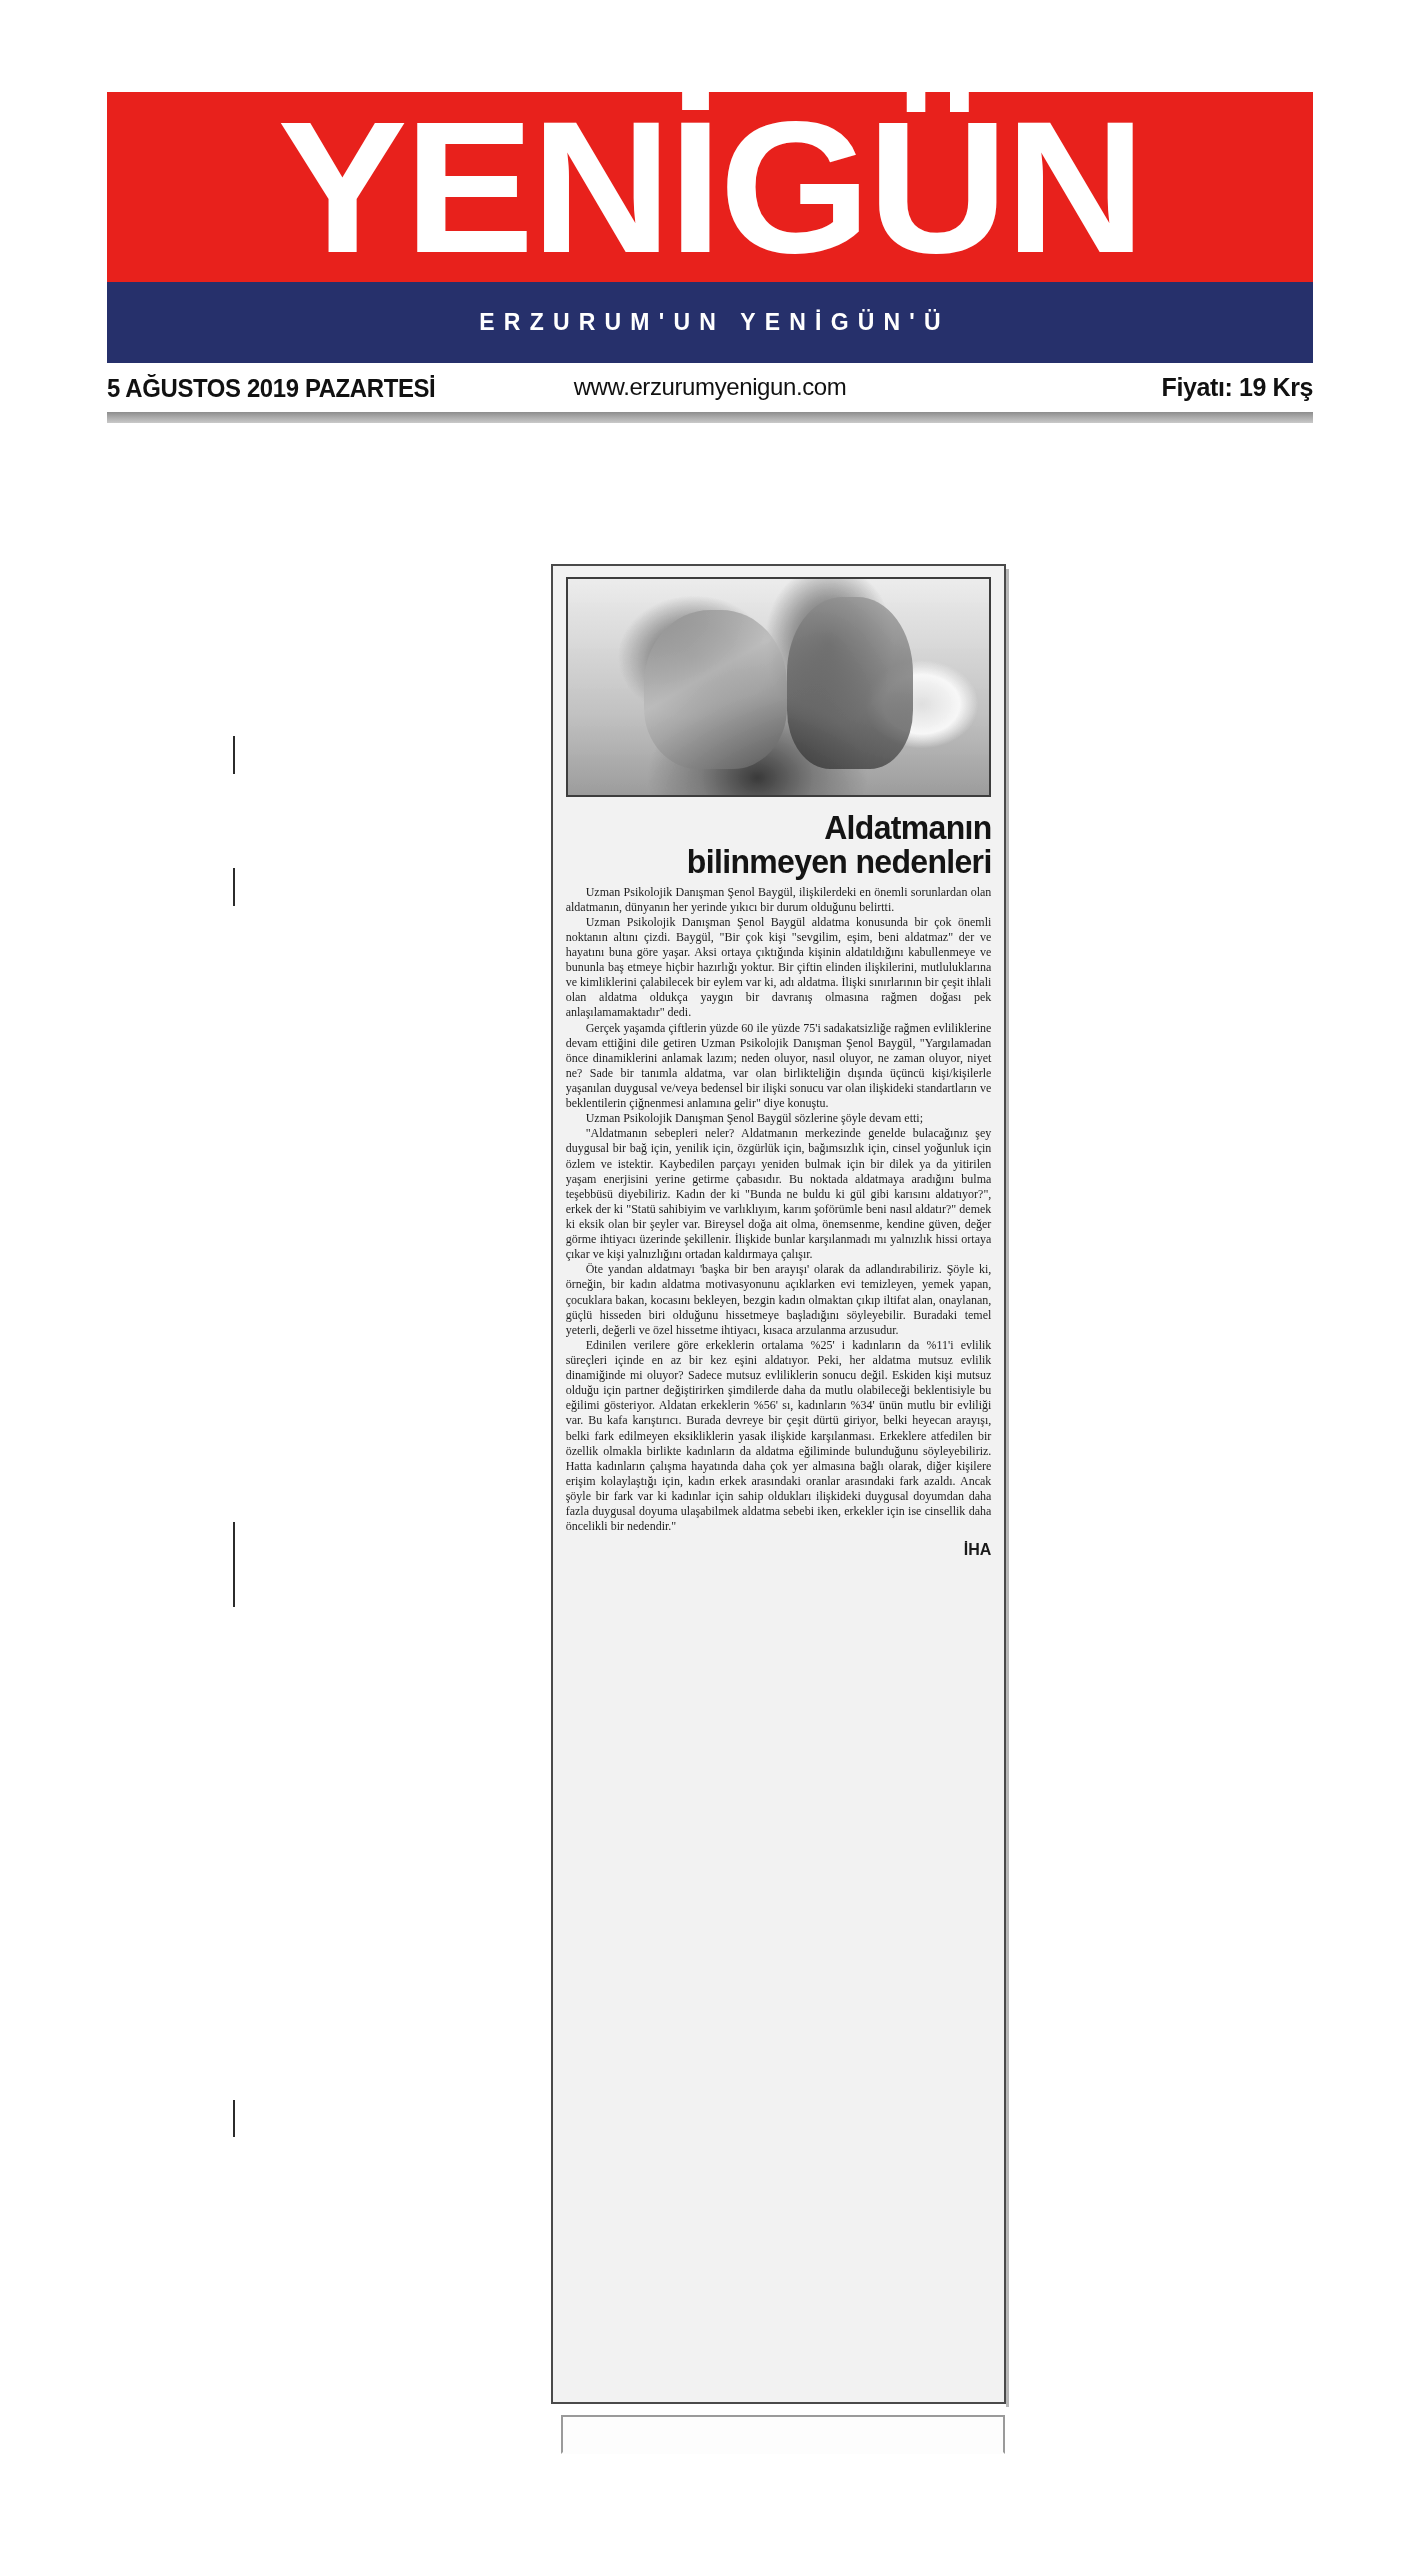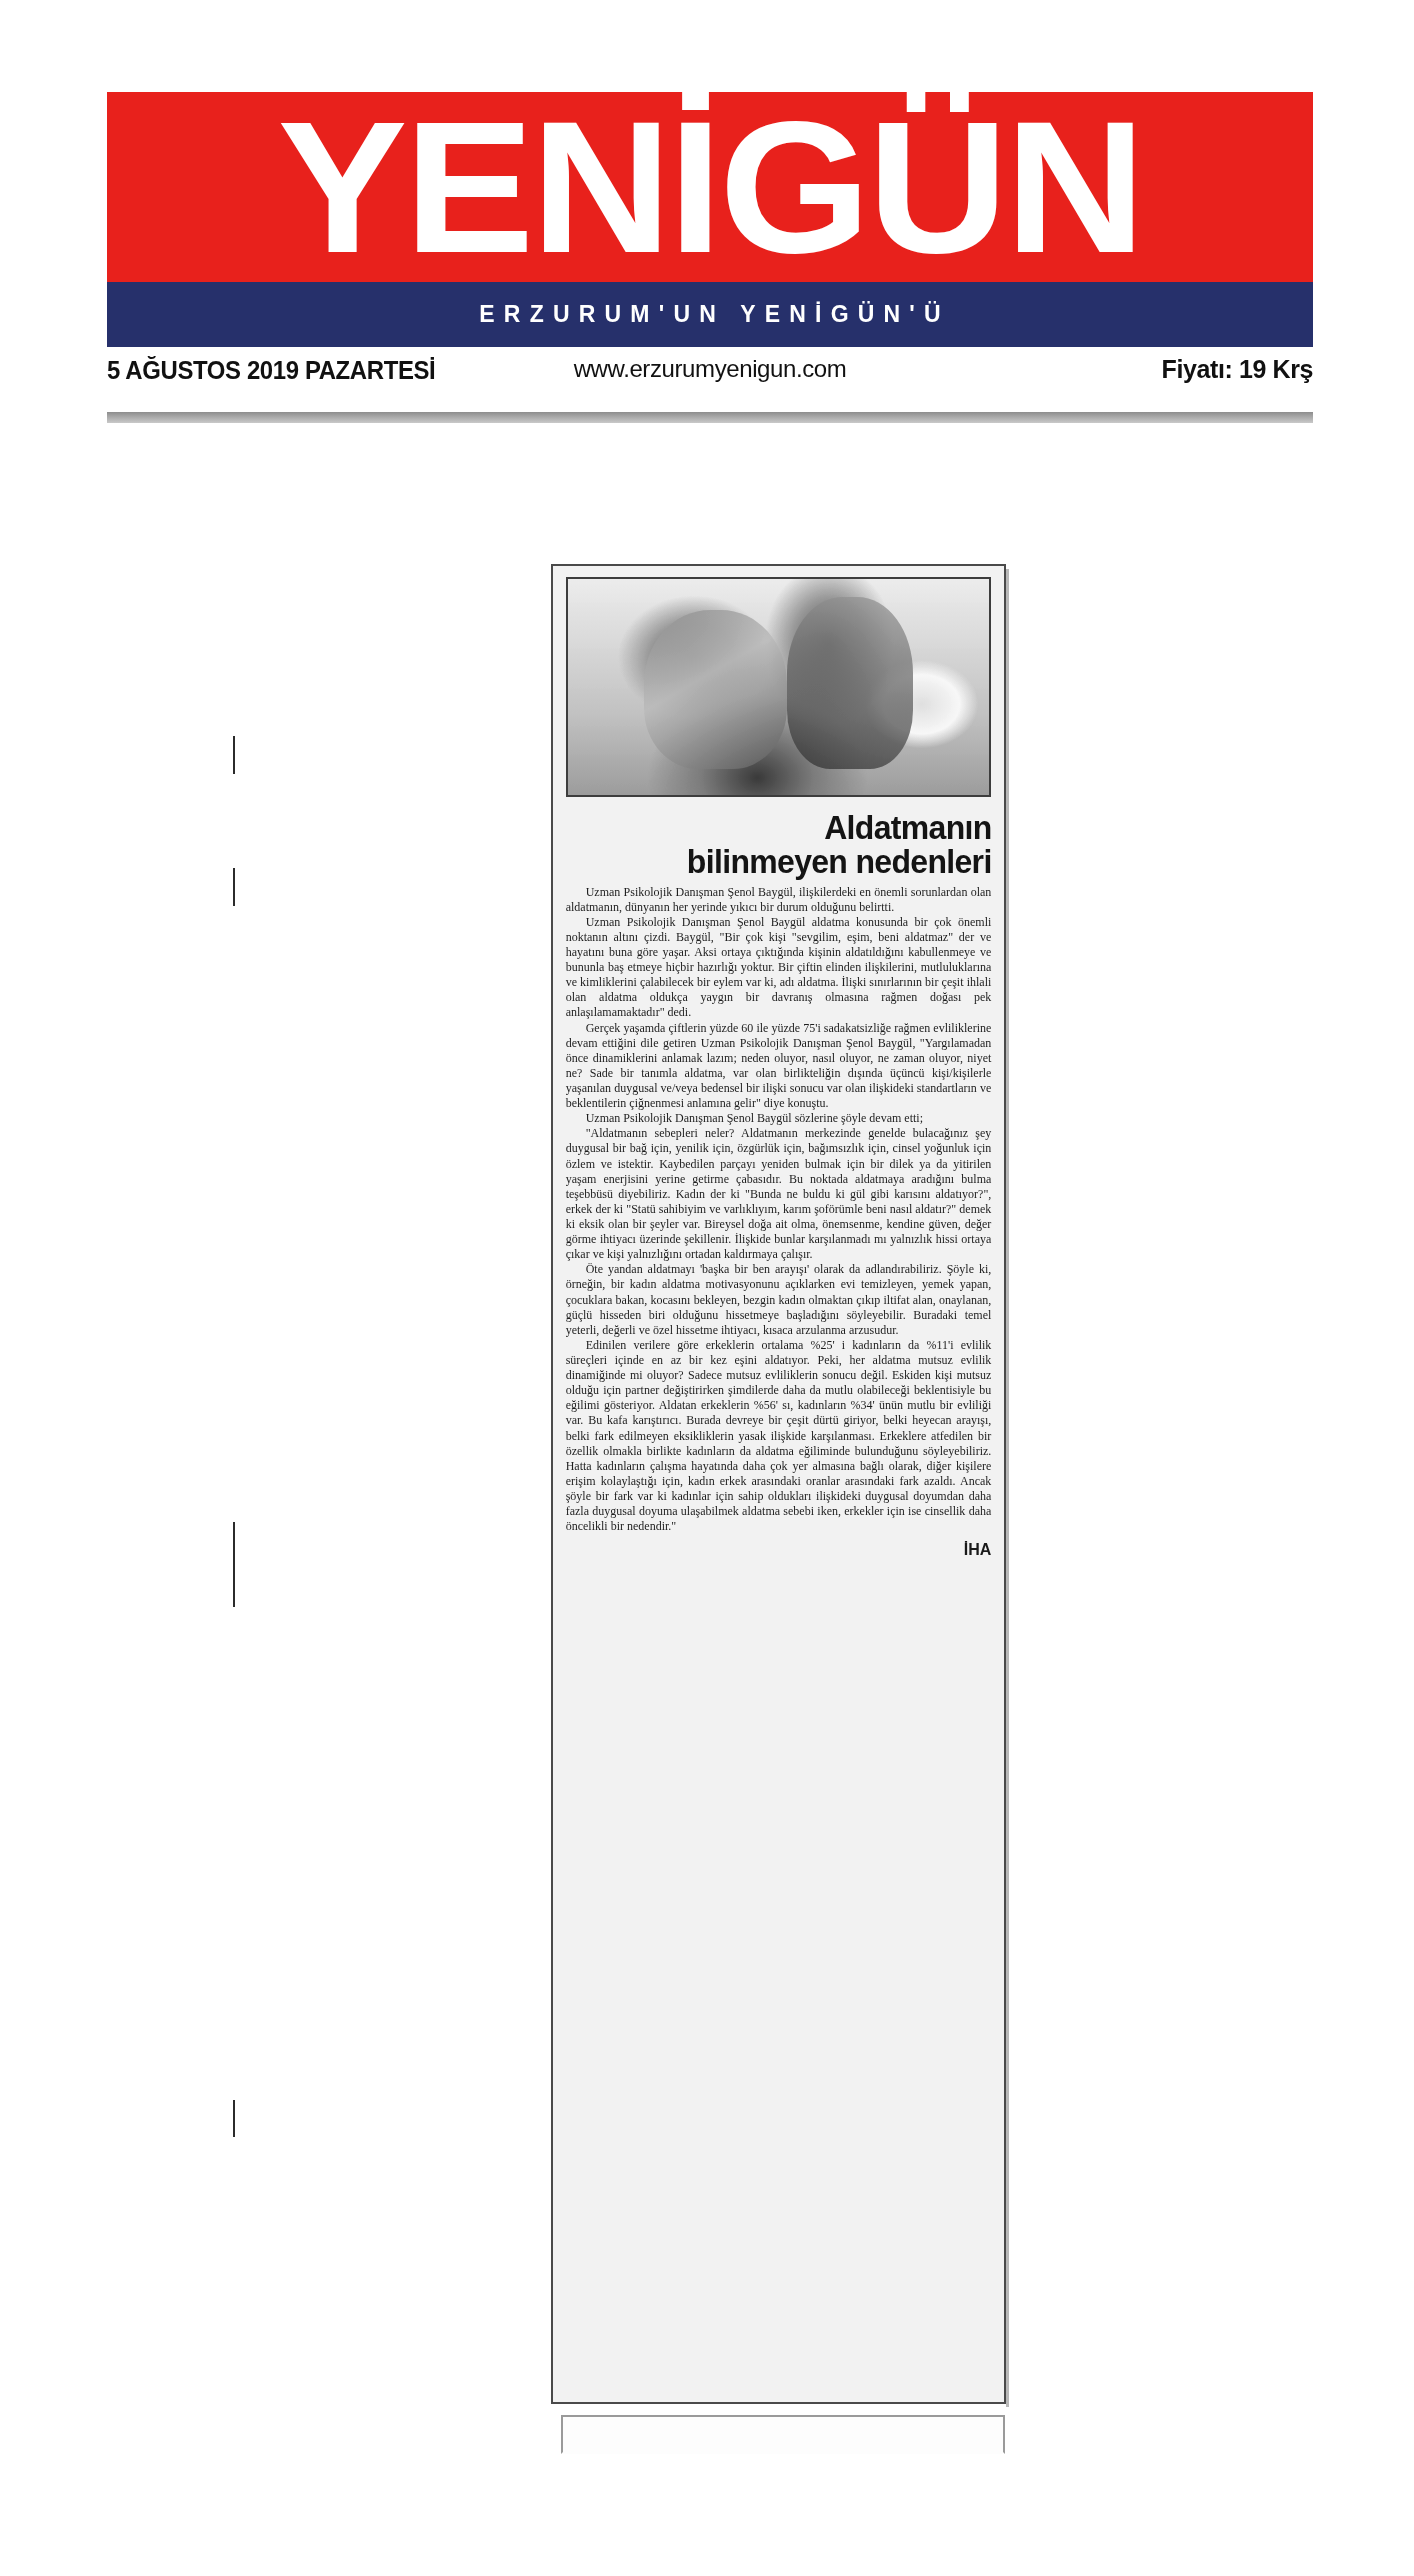--- a/index.html
+++ b/index.html
@@ -45,41 +45,41 @@
     transform-origin: center center;
     white-space: nowrap;
     -webkit-font-smoothing: none;
   }
 
   #tagline-bar {
     position: absolute;
     left: 107px;
     top: 282px;
     width: 1206px;
-    height: 65px;
+    height: 81px;
     background: #26306b;
     display: flex;
     align-items: center;
     justify-content: center;
   }
   #tagline-text {
     color: #ffffff;
     font-family: "Liberation Sans", "DejaVu Sans", sans-serif;
     font-weight: bold;
     font-size: 23px;
     letter-spacing: 9.2px;
     text-indent: 9.2px;
     white-space: nowrap;
   }
 
   
   #infoline {
     position: absolute;
     left: 107px;
-    top: 351px;
+    top: 369px;
     width: 1206px;
     height: 52px;
     text-align: center;
   }
   #infoline .cell {
     position: absolute;
     top: 4.2px;
     font-family: "Liberation Sans", "DejaVu Sans", sans-serif;
     color: #111111;
     white-space: nowrap;

